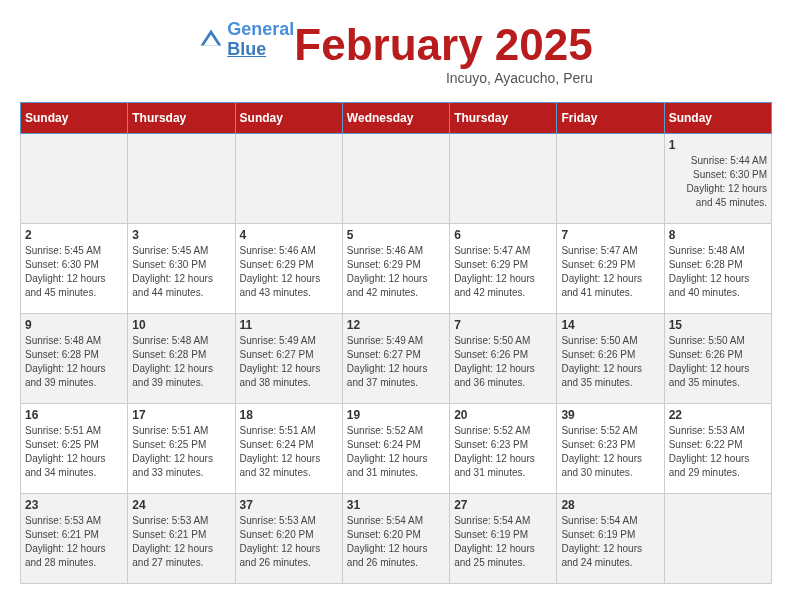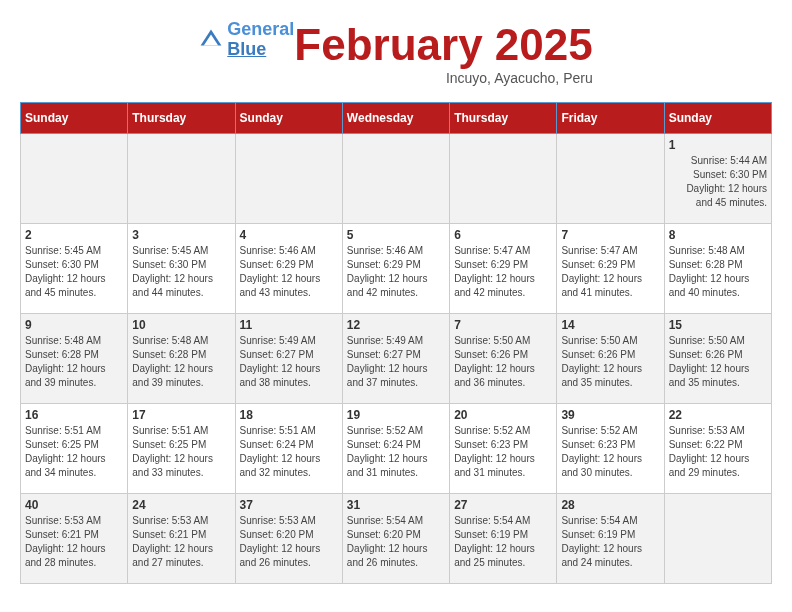--- a/index.html
+++ b/index.html
@@ -283,21 +283,21 @@
         <td>
           <span class="day-number">22</span>
           <div class="day-info" style="white-space: pre-line;">Sunrise: 5:53 AM
 Sunset: 6:22 PM
 Daylight: 12 hours
 and 29 minutes.</div>
         </td>
       </tr>
       <tr class="row-shaded">
         <td>
-          <span class="day-number">40</span>
+          <span class="day-number">23</span>
           <div class="day-info" style="white-space: pre-line;">Sunrise: 5:53 AM
 Sunset: 6:21 PM
 Daylight: 12 hours
 and 28 minutes.</div>
         </td>
         <td>
           <span class="day-number">24</span>
           <div class="day-info" style="white-space: pre-line;">Sunrise: 5:53 AM
 Sunset: 6:21 PM
 Daylight: 12 hours

